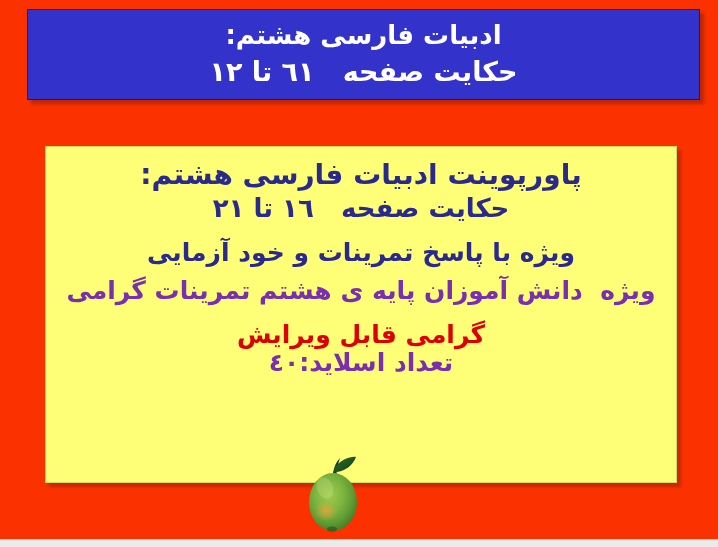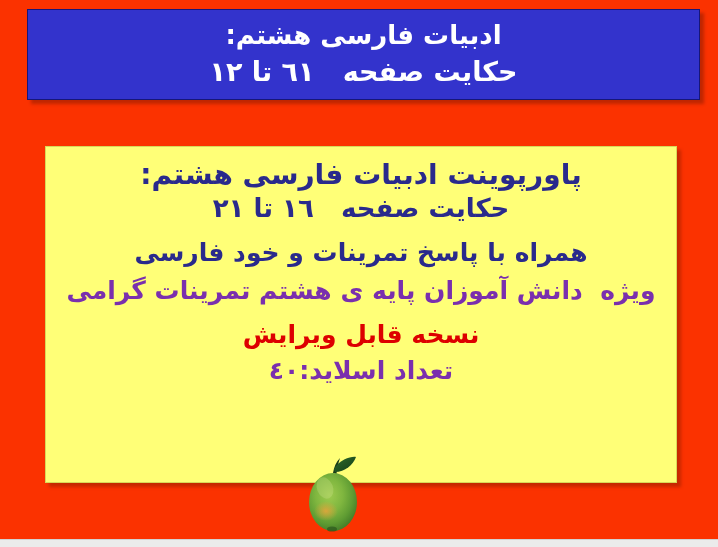--- a/index.html
+++ b/index.html
@@ -102,21 +102,21 @@
 
   .c-line.navy   { color: #2a2a8c; }
   .c-line.purple { color: #7a2fae; }
   .c-line.red    { color: #dd0000; }
 
   .cl1 { font-size: 28px; margin-top: 4px;  letter-spacing: 0.5px; }
   .cl2 { font-size: 26px; margin-top: 4px;  letter-spacing: 0.5px; }
   .cl3 { font-size: 25px; margin-top: 16px; letter-spacing: 0.5px; }
   .cl4 { font-size: 25px; margin-top: 10px; letter-spacing: 0.5px; }
   .cl5 { font-size: 25px; margin-top: 16px; letter-spacing: 0.5px; }
-  .cl6 { font-size: 25px; margin-top: 8px;  letter-spacing: 0.5px; }
+  .cl6 { font-size: 25px;  letter-spacing: 0.5px; }
 
   
   .apple-wrap {
     position: absolute;
     left: 300px;
     top: 455px;
     width: 74px;
     height: 80px;
   }
 </style>
@@ -128,23 +128,23 @@
   <div class="slide-canvas"></div>
 
   <div class="title-banner">
     <div class="title-line l1">ادبیات فارسی هشتم:</div>
     <div class="title-line l2">حکایت صفحه   ١٦ تا ٢١</div>
   </div>
 
   <div class="content-box">
     <div class="c-line navy cl1">پاورپوینت ادبیات فارسی هشتم:</div>
     <div class="c-line navy cl2">حکایت صفحه   ١٦ تا ٢١</div>
-    <div class="c-line navy cl3">همراه با پاسخ تمرینات و خود فارسی</div>
+    <div class="c-line navy cl3">ویژه با پاسخ تمرینات و خود آزمایی</div>
     <div class="c-line purple cl4">ویژه  دانش آموزان پایه ی هشتم تمرینات گرامی</div>
-    <div class="c-line red cl5">نسخه قابل ویرایش</div>
+    <div class="c-line red cl5">گرامی قابل ویرایش</div>
     <div class="c-line purple cl6">تعداد اسلاید:٤٠</div>
   </div>
 
   <div class="apple-wrap">
     <svg width="74" height="80" viewBox="0 0 74 80" xmlns="http://www.w3.org/2000/svg">
       <defs>
         <radialGradient id="appleGrad" cx="42%" cy="38%" r="68%">
           <stop offset="0%" stop-color="#9ecb4e"></stop>
           <stop offset="42%" stop-color="#7fb63f"></stop>
           <stop offset="72%" stop-color="#5f9c33"></stop>

